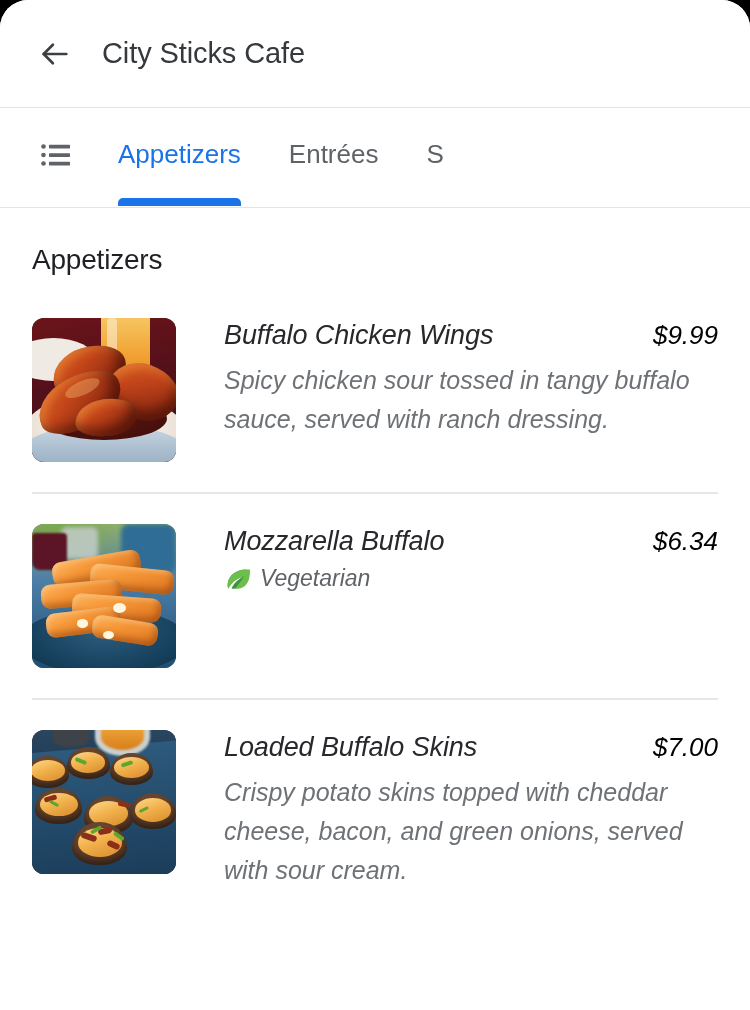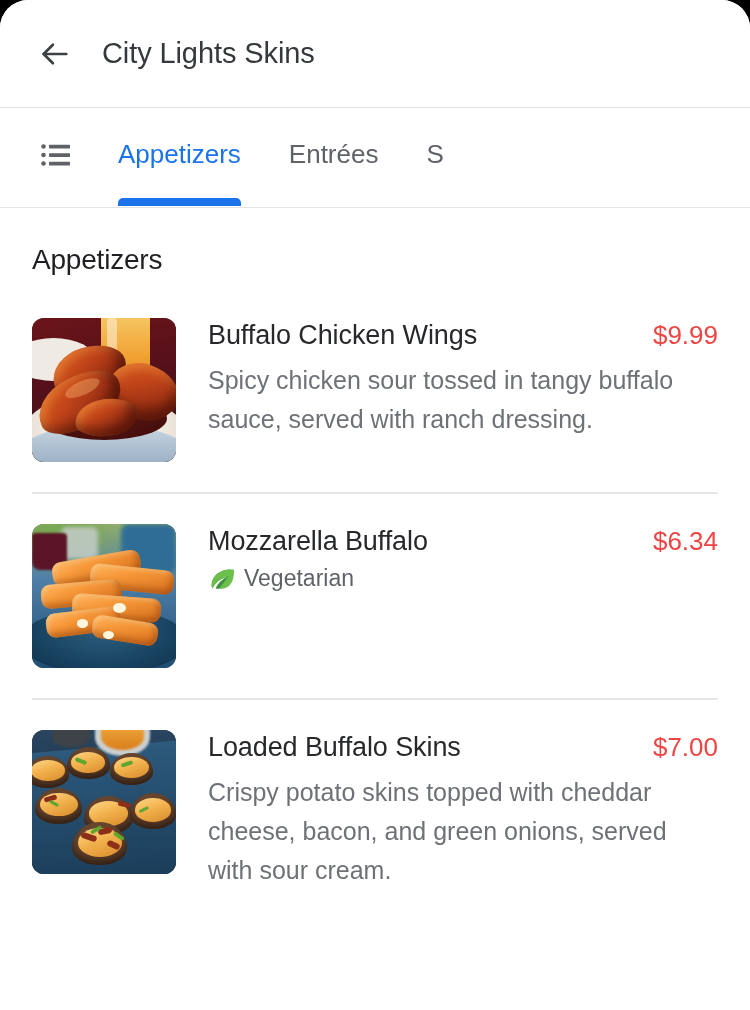--- a/index.html
+++ b/index.html
@@ -125,38 +125,39 @@
     width: 144px;
     height: 144px;
     border-radius: 12px;
     overflow: hidden;
     position: relative;
     background: #4a3a33;
   }
   .item-body {
     flex: 1;
     min-width: 0;
-    margin-left: 32px;
+    margin-left: 48px;
     padding-top: 2px;
+    font-style: italic;
   }
   .item-row1 {
     display: flex;
     align-items: baseline;
     justify-content: space-between;
     gap: 16px;
   }
   .item-name {
     font-size: 27px;
     color: #26282b;
     font-weight: 400;
     letter-spacing: -0.1px;
   }
   .item-price {
     font-size: 26px;
-    color: #ef4444;
+    color: #000000;
     flex: none;
     white-space: nowrap;
   }
   .item-desc {
     margin-top: 10px;
     font-size: 25px;
     line-height: 39px;
     color: #6e7276;
     max-width: 482px;
   }
@@ -277,21 +278,21 @@
 
   <div class="app-bar">
     <div class="back-btn">
       <span>
         <svg width="34" height="34" viewBox="0 0 24 24" fill="none" stroke="#3c4043" stroke-width="1.9" stroke-linecap="round" stroke-linejoin="round">
           <line x1="20" y1="12" x2="4" y2="12"></line>
           <polyline points="10.5,5.5 4,12 10.5,18.5"></polyline>
         </svg>
       </span>
     </div>
-    <div class="app-title">City Lights Skins</div>
+    <div class="app-title">City Sticks Cafe</div>
   </div>
 
   <div class="tab-bar">
     <div class="tab-list-icon">
       <svg width="30" height="24" viewBox="0 0 30 24" fill="#5f6368">
         <circle cx="2.5" cy="3.5" r="2.3"></circle>
         <rect x="8" y="1.8" width="21" height="3.6" rx="0.6"></rect>
         <circle cx="2.5" cy="12" r="2.3"></circle>
         <rect x="8" y="10.3" width="21" height="3.6" rx="0.6"></rect>
         <circle cx="2.5" cy="20.5" r="2.3"></circle>

